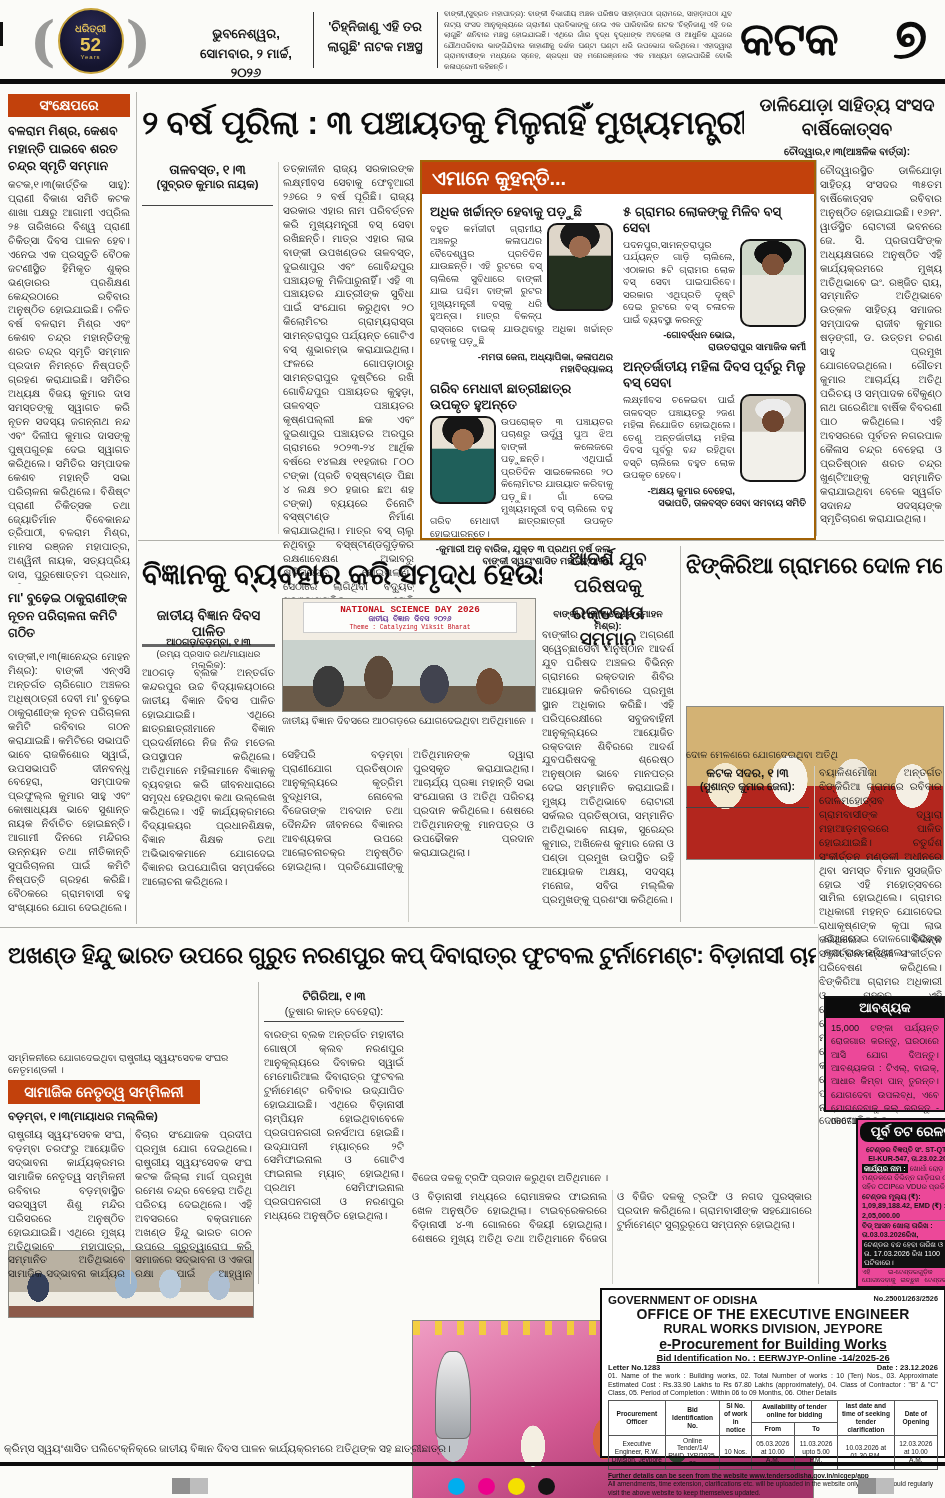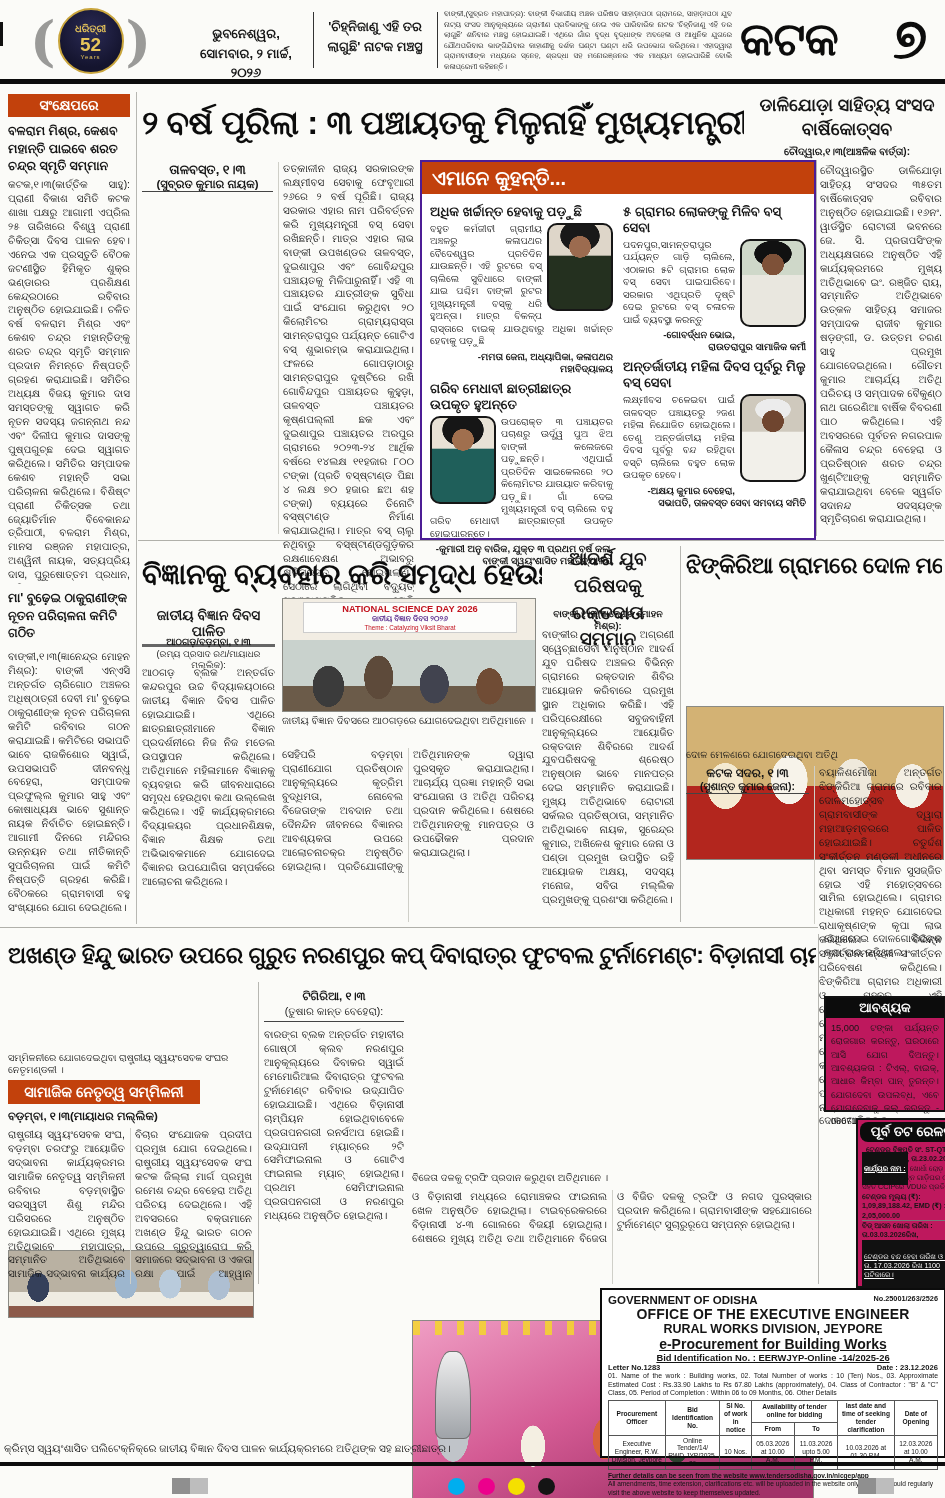--- a/index.html
+++ b/index.html
@@ -8,60 +8,60 @@
   .just{text-align:justify;overflow:hidden;}
   .ctr{text-align:center;}
   .bold{font-weight:bold;}
   .blackbar{background:#c2410c;color:#fff;display:flex;align-items:center;justify-content:center;}
   .headline{font-weight:900;color:#0c0c0c;letter-spacing:-.5px;white-space:nowrap;overflow:hidden;}
   .body-txt{font-size:10.4px;line-height:1.34;}
   .vline{border-left:1px solid #b7b7b2;width:0;}
   .hline{border-top:1px solid #b0b0aa;height:0;}
   .cols2{column-count:2;column-gap:10px;column-rule:1px solid #cfcfc8;}
   .dateline{font-weight:bold;text-align:center;}
-  .dl-underline{border-bottom:1.5px solid #444;padding-bottom:0;margin-bottom:0;}
+  .dl-underline{border-bottom:1.5px solid #444;padding-bottom:14px;margin-bottom:0;}
   
   .logo-wrap{display:flex;align-items:center;gap:2px;}
   .laurel{color:#9a9a98;font-size:54px;font-weight:bold;line-height:60px;font-family:"DejaVu Serif",serif;}
   .logo-circle{width:62px;height:62px;border-radius:50%;background:radial-gradient(circle at 50% 35%,#2b2b55,#14142e 70%);border:2px solid #c9a53c;color:#e7c55a;display:flex;flex-direction:column;align-items:center;justify-content:center;}
   .logo-circle .t1{font-size:10px;font-weight:bold;}
   .logo-circle .t2{font-size:19px;font-weight:900;line-height:1;}
   .logo-circle .t3{font-size:6px;letter-spacing:1px;}
   
-  .qbox{border:2px solid #4c1d95;background:#fff;}
+  .qbox{border:2px solid #a16207;background:#fff;}
   .qcols{display:flex;gap:10px;padding:6px 8px;}
   .qcol{flex:1;min-width:0;}
   .qtitle{font-weight:900;font-size:13.2px;margin:4px 0 3px;}
   .qbody{font-size:9.6px;line-height:1.3;text-align:justify;}
   .qattr{font-size:9.6px;font-weight:bold;text-align:right;margin:3px 0 6px;}
   .portrait{width:62px;height:84px;border:2px solid #161616;border-radius:10px;flex:none;}
   .fl-r{float:right;margin:0 0 3px 5px;}
   .fl-l{float:left;margin:0 5px 3px 0;}
   .p1{background:radial-gradient(circle 11px at 50% 26%,#9c6b4f 97%,transparent),radial-gradient(ellipse 20px 16px at 50% 13%,#191919 97%,transparent),linear-gradient(#ded6c9 36%,#24301f 37%);}
   .p2{background:radial-gradient(circle 11px at 50% 28%,#7e5138 97%,transparent),radial-gradient(ellipse 19px 13px at 50% 15%,#111 97%,transparent),linear-gradient(#cfd8c9 40%,#e9e7df 41%);}
   .p3{background:radial-gradient(circle 11px at 50% 26%,#a06f4e 97%,transparent),radial-gradient(ellipse 21px 17px at 50% 14%,#161616 97%,transparent),linear-gradient(#e8e2d6 36%,#1f5f5a 37%);}
   .p4{background:radial-gradient(circle 11px at 50% 30%,#6f452f 97%,transparent),radial-gradient(ellipse 18px 11px at 50% 16%,#ececec 97%,transparent),linear-gradient(#cfc9bd 42%,#f2f0ea 43%);}
   
   .photo{border:1px solid #8a8a84;overflow:hidden;position:relative;}
-  .ph-science{background:radial-gradient(ellipse 26px 34px at 18% 78%,#3b3b3b 60%,transparent 61%),radial-gradient(ellipse 24px 36px at 38% 70%,#5d4a3a 60%,transparent 61%),radial-gradient(ellipse 24px 32px at 60% 76%,#41434f 60%,transparent 61%),radial-gradient(ellipse 22px 30px at 82% 78%,#704c35 60%,transparent 61%),linear-gradient(#f2ede3 0 37%,#c9d2cd 37% 78%,#6b5b49 78%);}
+  .ph-science{background:radial-gradient(ellipse 26px 34px at 18% 78%,#3b3b3b 60%,transparent 61%),radial-gradient(ellipse 24px 36px at 38% 70%,#5d4a3a 60%,transparent 61%),radial-gradient(ellipse 24px 32px at 60% 76%,#41434f 60%,transparent 61%),radial-gradient(ellipse 22px 30px at 82% 78%,#704c35 60%,transparent 61%),linear-gradient(#f2ede3 0 37%,#c9d2cd 37% 78%,#6b5b49 78%);font-family:Liberation Mono, monospace;}
   .ph-banner{position:absolute;left:8%;top:3px;width:84%;background:#fdfdfb;border:1px solid #ccc;text-align:center;padding:1px 0;}
   .ph-banner .b1{color:#c2131e;font-weight:900;font-size:9.3px;}
   .ph-banner .b2{color:#5b2d8e;font-weight:bold;font-size:7.5px;}
   .ph-banner .b3{color:#c2131e;font-size:6.3px;}
   .ph-dol{background:radial-gradient(ellipse 30px 38px at 15% 52%,#f4ead2 60%,transparent 61%),radial-gradient(ellipse 30px 40px at 40% 48%,#f7f3ea 60%,transparent 61%),radial-gradient(ellipse 30px 40px at 65% 50%,#efe9dc 60%,transparent 61%),radial-gradient(ellipse 28px 36px at 88% 52%,#f4efe4 60%,transparent 61%),linear-gradient(#d3b274 0 52%,#b3261e 52%);}
   .ph-rss{background:radial-gradient(ellipse 18px 24px at 12% 55%,#35405a 60%,transparent 61%),radial-gradient(ellipse 18px 24px at 48% 50%,#9db6ce 60%,transparent 61%),radial-gradient(ellipse 18px 24px at 66% 50%,#b9cbdc 60%,transparent 61%),radial-gradient(ellipse 18px 24px at 86% 52%,#aebfd2 60%,transparent 61%),linear-gradient(#b9b1a2 0 62%,#efece2 62% 84%,#8c5a4a 84%);}
   .ph-fb{background:radial-gradient(ellipse 20px 34px at 30% 68%,#f4efe2 60%,transparent 61%),radial-gradient(ellipse 20px 34px at 48% 64%,#d8623a 60%,transparent 61%),radial-gradient(ellipse 20px 34px at 66% 66%,#2e3f2e 60%,transparent 61%),radial-gradient(ellipse 26px 44px at 10% 62%,#c0c4c9 60%,transparent 61%),linear-gradient(155deg,#ef9ec4,#d45b94 45%,#a23168 85%);}
   .ph-fb::before{content:"";position:absolute;left:0;top:0;width:100%;height:14px;background:repeating-linear-gradient(90deg,#f4d72a 0 7px,rgba(0,0,0,0) 7px 22px);opacity:.85;}
   .trophy{position:absolute;left:22px;top:30px;width:34px;height:86px;background:linear-gradient(#efefef,#9fa3a8);border-radius:40% 40% 20% 20%/55% 55% 10% 10%;border:1px solid #707070;}
   .caption{font-size:10px;line-height:1.3;}
   
-  .adbox{border:2px solid #111;background:#be185d;}
+  .adbox{border:2px solid #111;background:#ec4899;}
   .ad-head{background:#0c0c0c;color:#fff;font-weight:900;text-align:center;}
   .tiny{font-size:7.2px;line-height:1.3;}
-  .rev{background:#111;color:#fff;padding:12px 2px;text-decoration:underline;}
+  .rev{background:#111;color:#fff;padding:0 2px;}
   
   .tender{border:2px solid #0c0c0c;background:#fff;padding:4px 6px;font-family:"Liberation Sans",sans-serif;}
   .tender .g1{font-size:11.5px;font-weight:900;text-align:left;}
   .tender .g2{font-size:14px;font-weight:900;text-align:center;letter-spacing:.2px;}
   .tender .g3{font-size:12.5px;font-weight:900;text-align:center;}
   .tender .sub{font-size:14px;font-weight:bold;text-align:center;text-decoration:underline;}
   .tender table{border-collapse:collapse;width:100%;margin:2px 0;}
   .tender th,.tender td{border:1px solid #555;font-size:6.6px;padding:1px 2px;text-align:center;line-height:1.2;}
   .tfoot{font-size:6.6px;line-height:1.25;}
   

